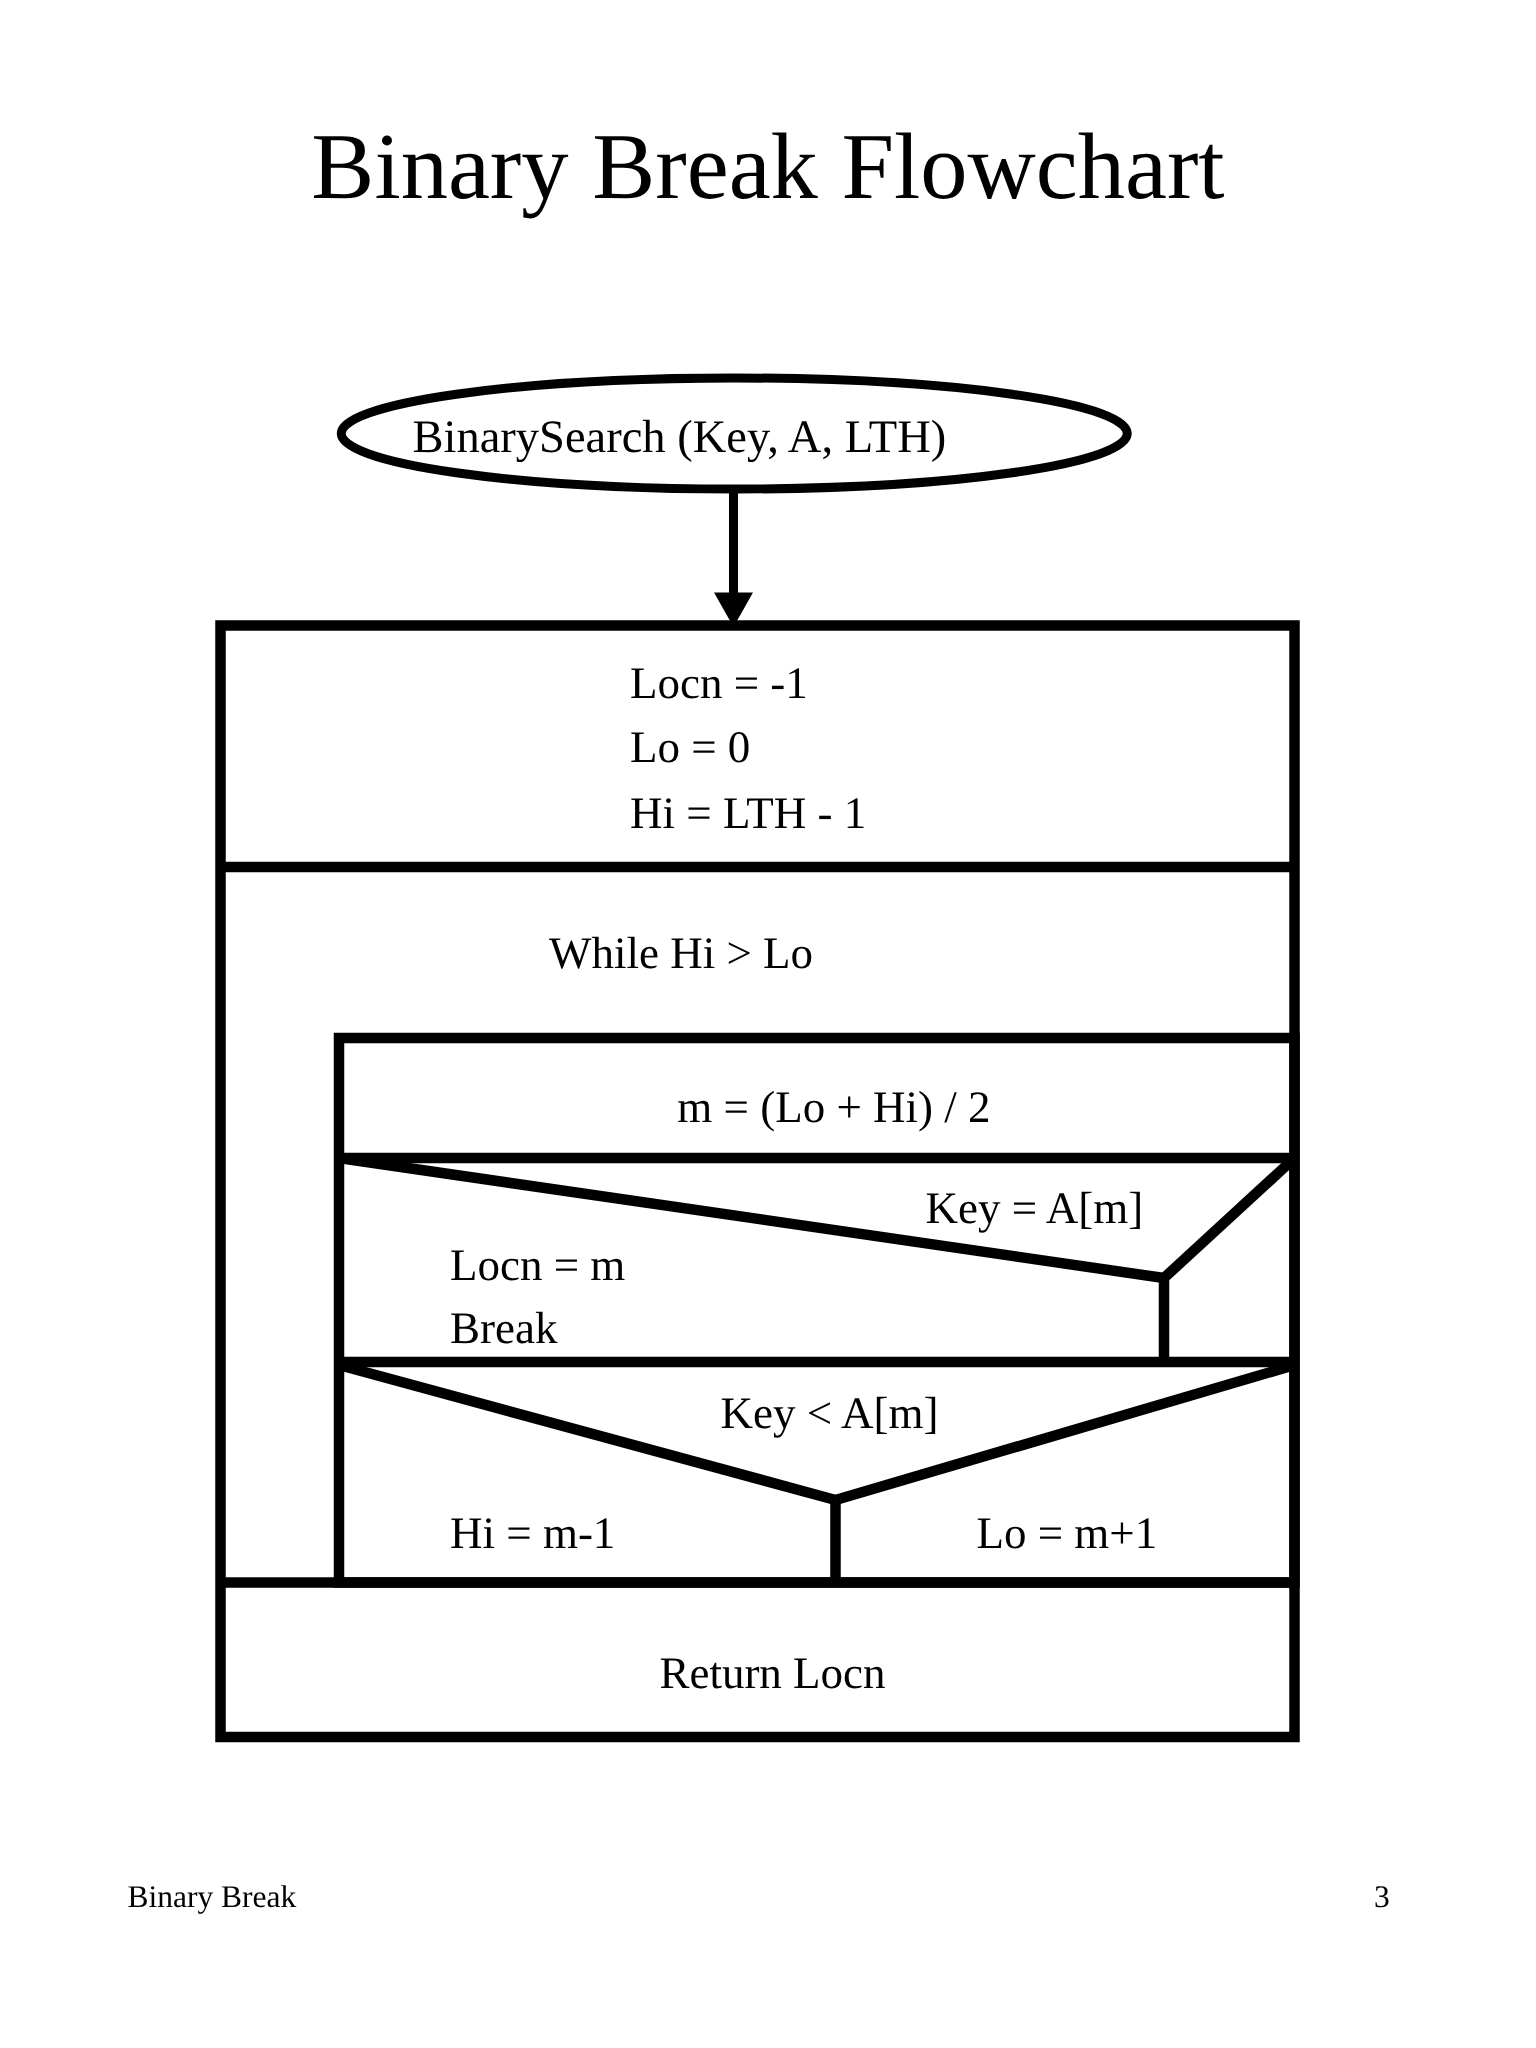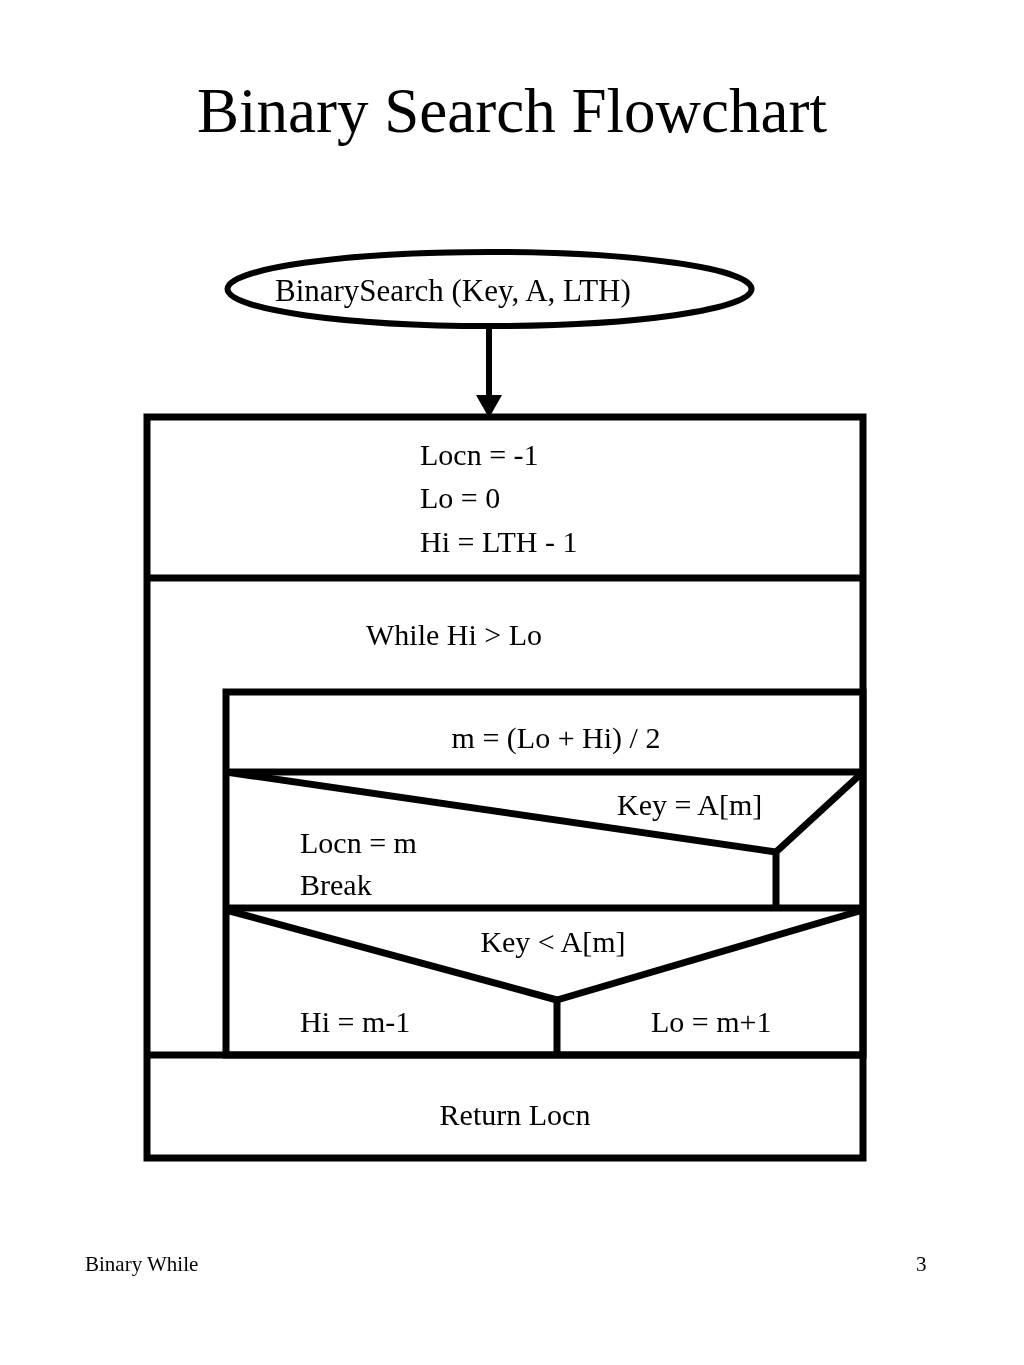--- a/index.html
+++ b/index.html
@@ -62,21 +62,21 @@
     font-size: 21px;
     font-family: "Liberation Serif", "DejaVu Serif", serif;
     white-space: nowrap;
   }
 </style>
 </head>
 <body>
 
 <div class="slide">
 
-  <div id="page-title">Binary Search Flowchart</div>
+  <div id="page-title">Binary Break Flowchart</div>
 
   <svg id="diagram" width="1024" height="1200" viewBox="0 0 1024 1200">
 
     <g>
       <ellipse cx="489.5" cy="289" rx="262" ry="37" fill="#ffffff" stroke="#000000" stroke-width="6"></ellipse>
       <text class="flow-text oval-text" x="275" y="301" text-anchor="start">BinarySearch (Key, A, LTH)</text>
     </g>
 
     <g>
       <line x1="489" y1="327" x2="489" y2="403" stroke="#000000" stroke-width="6"></line>
@@ -132,17 +132,17 @@
         </g>
       </g>
 
       <g>
         <line x1="147" y1="1055" x2="863" y2="1055" stroke="#000000" stroke-width="7"></line>
         <text class="flow-text" x="515" y="1125" text-anchor="middle">Return Locn</text>
       </g>
     </g>
   </svg>
 
-  <div class="footer-left">Binary While</div>
+  <div class="footer-left">Binary Break</div>
 
   <div class="footer-right">3</div>
 
 </div>
 
 </body></html>

